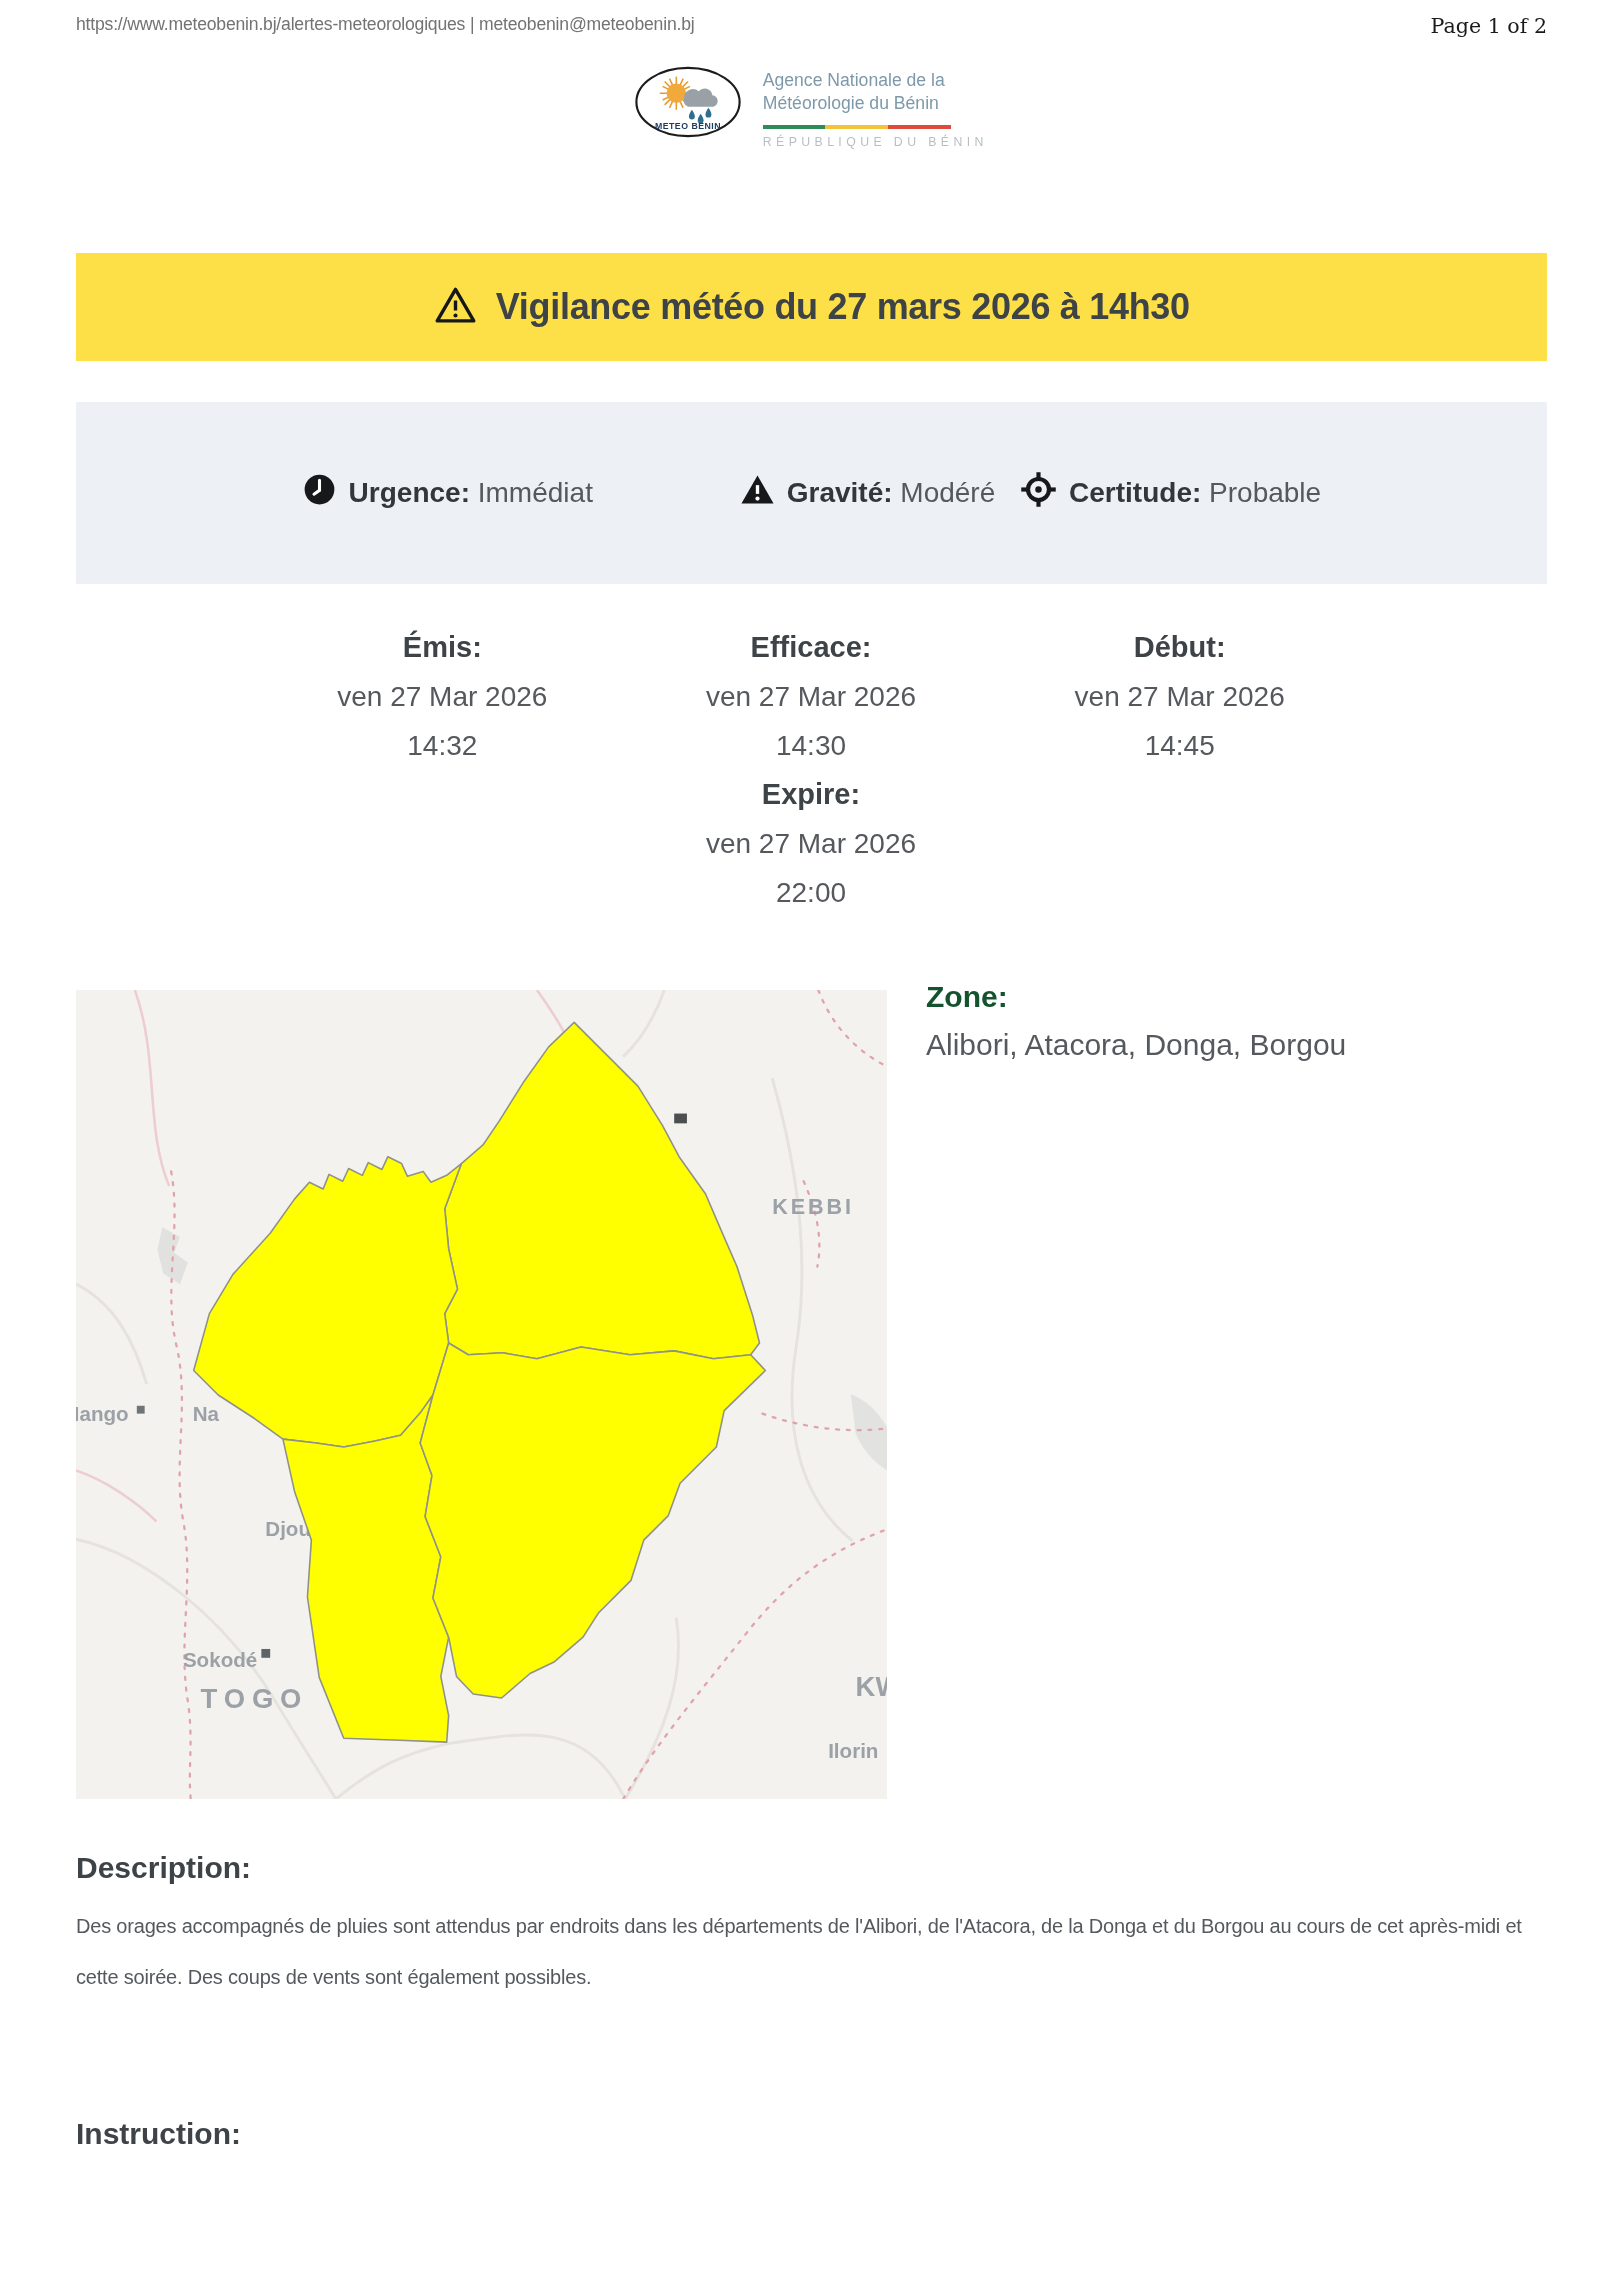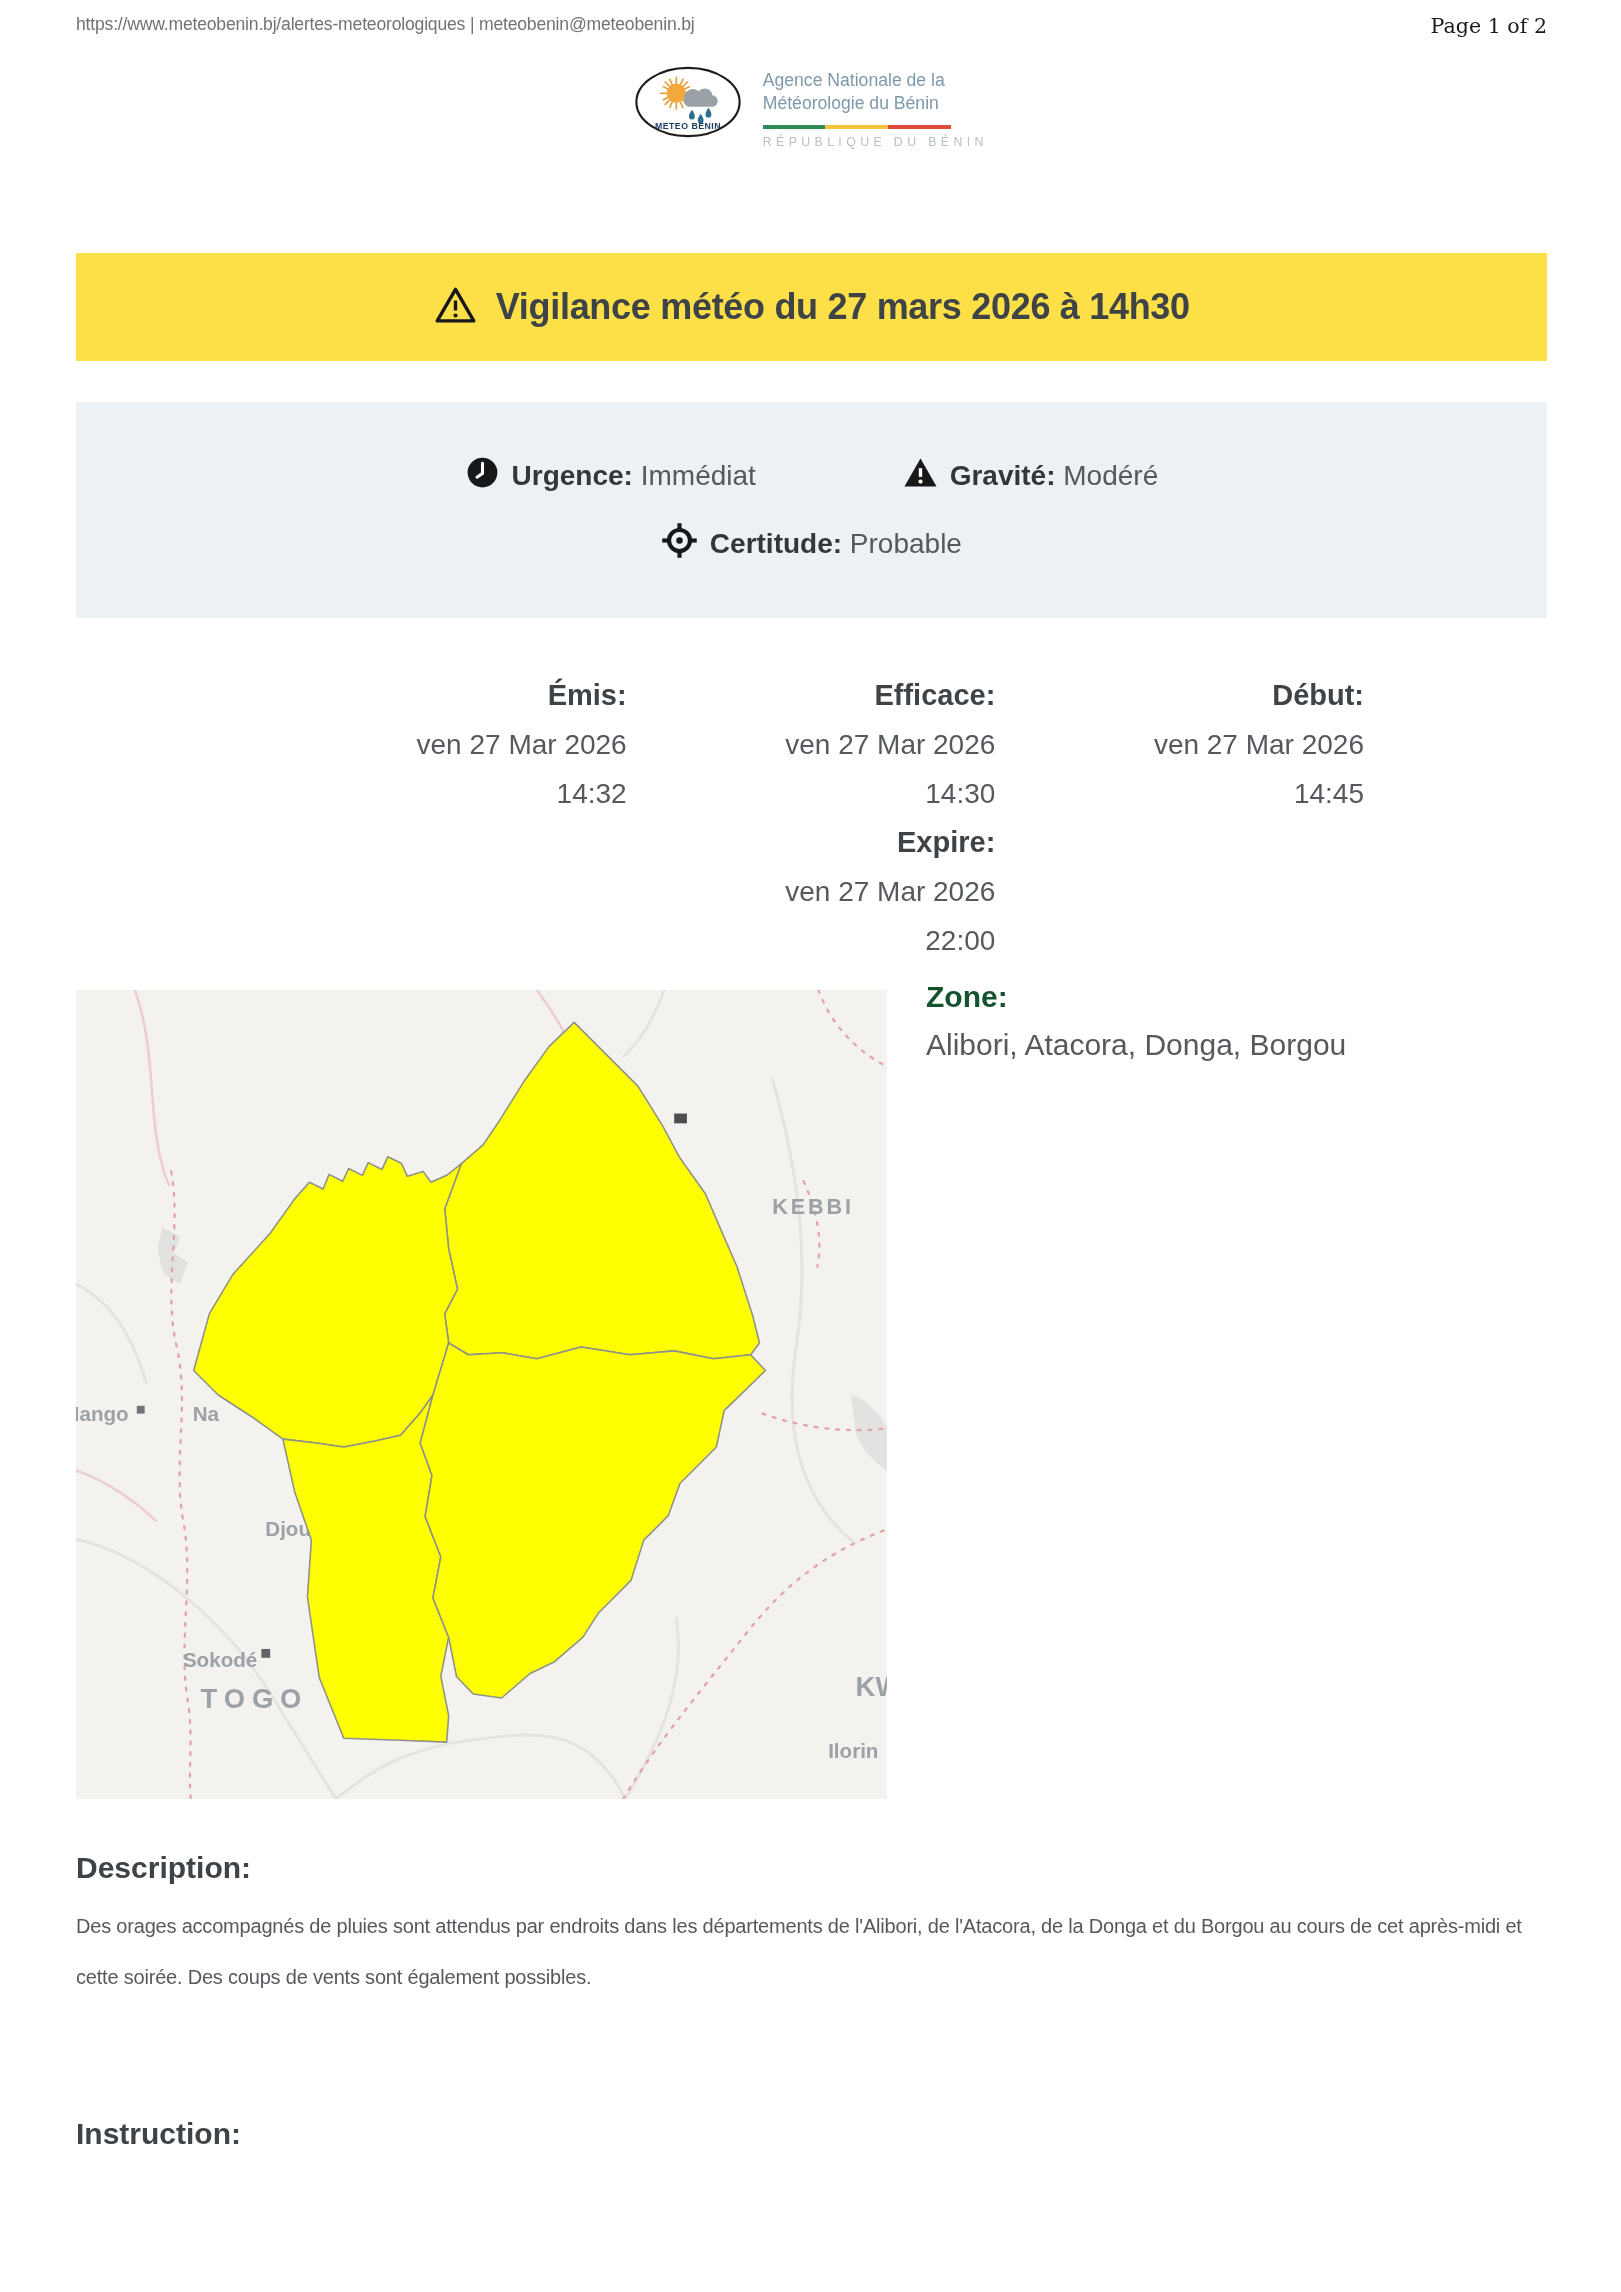--- a/index.html
+++ b/index.html
@@ -19,28 +19,28 @@
   .flagbar span{height:100%;}
   .flag-g{width:63px;background:#2d8c57;}
   .flag-y{width:63px;background:#f2c43c;}
   .flag-r{width:63px;background:#de4b3a;}
   .country{font-size:12.3px;letter-spacing:4.4px;color:#b7bfc4;}
   
   .banner{position:absolute;left:76px;right:74px;top:253px;height:108px;background:#fde047;
     display:flex;align-items:center;justify-content:center;gap:17.6px;}
   .banner-title{font-size:36px;font-weight:bold;color:#3e4347;letter-spacing:-0.3px;}
   
-  .metabox{position:absolute;left:76px;right:74px;top:402px;height:216px;background:#edf1f6;
-    display:flex;flex-direction:column;align-items:center;justify-content:center;gap:25px;}
+  .metabox{position:absolute;left:76px;right:74px;top:402px;height:182px;background:#edf1f6;
+    display:flex;flex-direction:row;align-items:center;justify-content:center;gap:25px;}
   .meta-row{display:flex;align-items:center;gap:147px;}
   .meta-item{display:flex;align-items:center;gap:11.8px;font-size:28px;color:#55595e;}
   .meta-item b{color:#33373b;}
   
   .dates{position:absolute;top:623px;left:258px;width:1106px;display:flex;}
-  .dcol{width:369px;text-align:right;font-size:28px;color:#55595e;margin-top:48px;}
+  .dcol{width:369px;text-align:center;font-size:28px;color:#55595e;}
   .dcol p{margin:0;line-height:49px;}
   .dcol .dlabel{font-weight:bold;color:#3e4347;font-size:29px;}
   
   .map{position:absolute;left:76px;top:990px;width:811px;height:809px;}
   .map svg{display:block;}
   .map-label{fill:#9ba1a7;font-weight:bold;font-family:"Liberation Sans",sans-serif;}
   
   .zone{position:absolute;left:926px;top:980px;width:627px;}
   .zone .zlabel{font-size:30px;font-weight:bold;color:#14532d;margin:0 0 13.7px 0;}
   .zone .zvalue{font-size:30px;color:#55595e;margin:0;}

